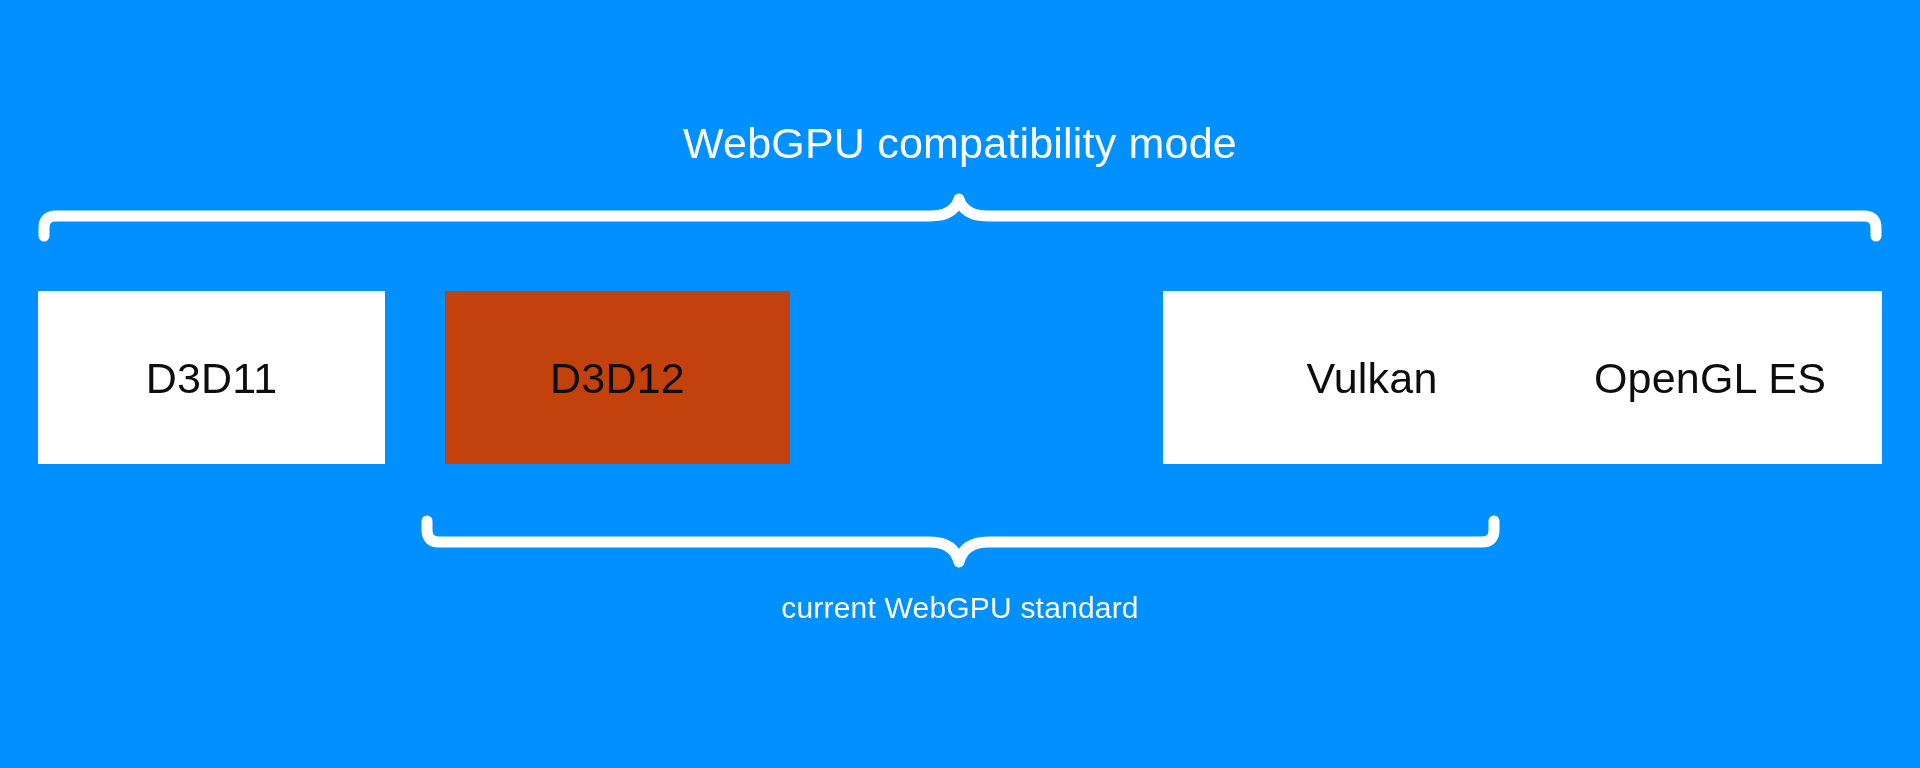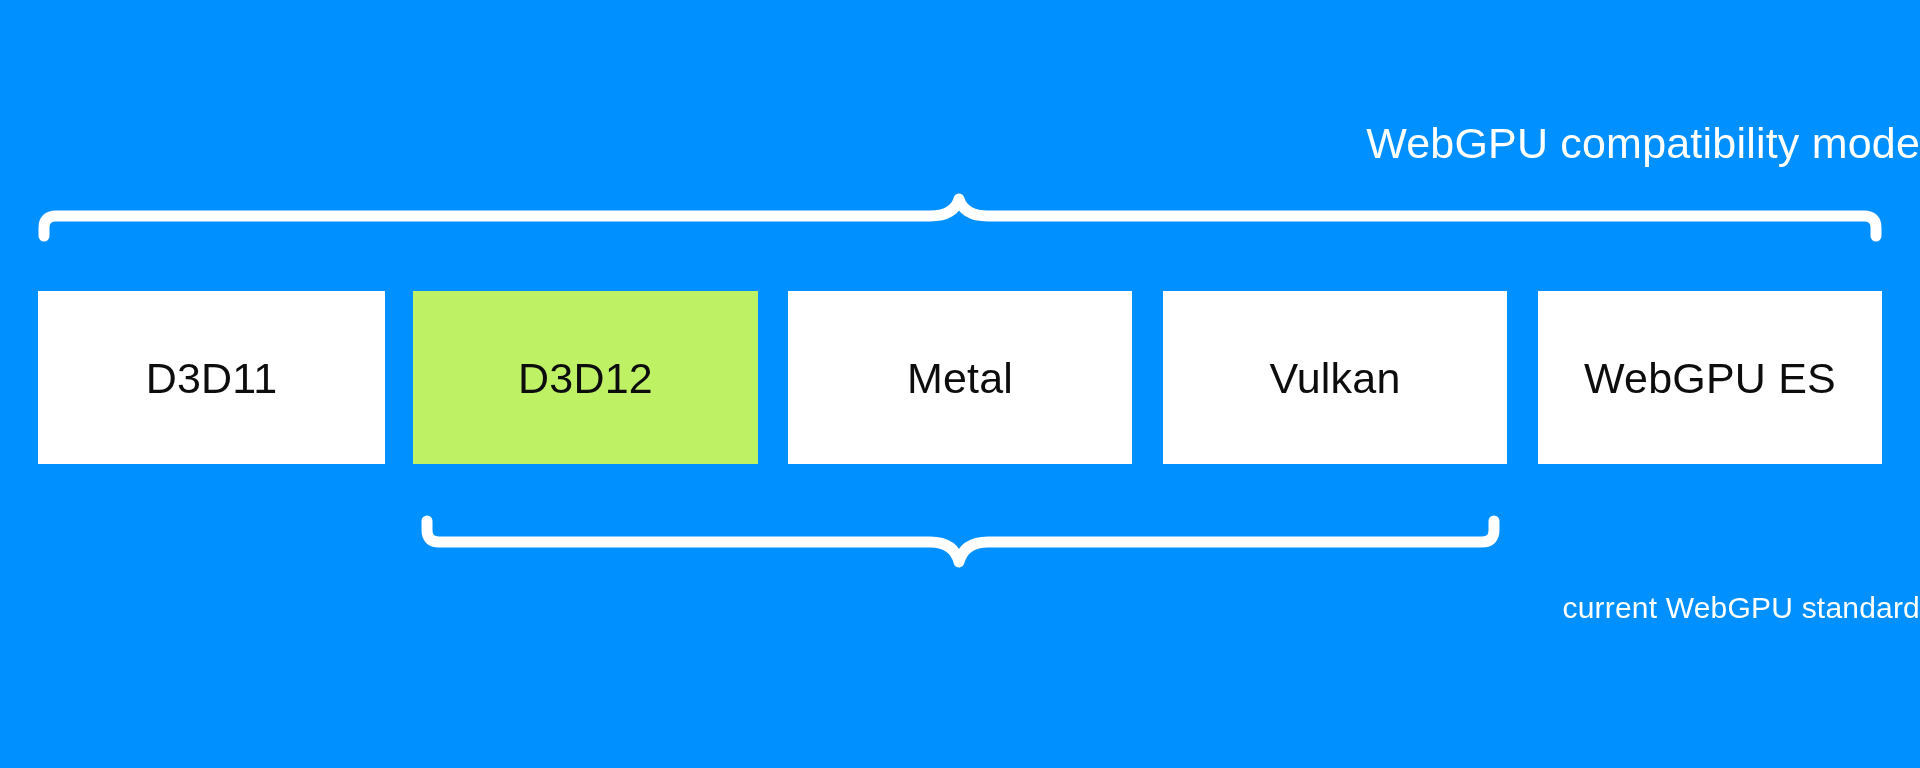--- a/index.html
+++ b/index.html
@@ -20,21 +20,21 @@
     height: 768px;
     background: #0090ff;
     overflow: hidden;
   }
 
   
   .caption {
     position: absolute;
     left: 0;
     width: 1920px;
-    text-align: right;
+    text-align: center;
     color: #ffffff;
     font-weight: 400;
     letter-spacing: 0.2px;
     white-space: nowrap;
   }
   #caption-top {
     top: 118px;
     font-size: 43px;
     line-height: 50px;
   }
@@ -76,21 +76,21 @@
     font-size: 43px;
     font-weight: 400;
     letter-spacing: 0.2px;
     line-height: 50px;
     white-space: nowrap;
   }
 
   #box-0 { left: 38px;   width: 347px; justify-content: center; }
   #box-1 { left: 413px;  width: 345px; }
   #box-2 { left: 788px;  width: 344px; }
-  #box-3 { left: 1163px; width: 344px; }
+  #box-3 { left: 1163px; width: 344px; padding-left: 37px; }
   #box-4 { left: 1538px; width: 344px; }
 </style>
 </head>
 <body>
 
 <div id="diagram" style="background: rgb(0, 144, 255);">
 
   <div class="caption" id="caption-top" style="color: rgb(255, 255, 255);">WebGPU compatibility mode</div>
 
   <svg class="brace-svg" id="brace-top-svg" viewBox="0 0 1920 768" aria-hidden="true">
@@ -101,31 +101,28 @@
              Q 954,216 959,199
              Q 964,216 988,216
              L 1864,216
              Q 1876,216 1876,228
              L 1876,236" style="stroke: rgb(255, 255, 255);"></path>
   </svg>
 
   <div class="box" id="box-0" style="background: rgb(255, 255, 255);">
     <span class="box-label" style="color: rgb(13, 13, 13);">D3D11</span>
   </div>
-  <div class="box" id="box-1" style="background: #bef264;">
+  <div class="box" id="box-1" style="background: #c2410c; margin-left: 32px;">
     <span class="box-label" style="color: rgb(13, 13, 13);">D3D12</span>
-  </div>
-  <div class="box" id="box-2" style="background: rgb(255, 255, 255);">
-    <span class="box-label" style="color: rgb(13, 13, 13);">Metal</span>
   </div>
   <div class="box" id="box-3" style="background: rgb(255, 255, 255);">
     <span class="box-label" style="color: rgb(13, 13, 13);">Vulkan</span>
   </div>
   <div class="box" id="box-4" style="background: rgb(255, 255, 255);">
-    <span class="box-label" style="color: rgb(13, 13, 13);">WebGPU ES</span>
+    <span class="box-label" style="color: rgb(13, 13, 13);">OpenGL ES</span>
   </div>
 
   <svg class="brace-svg" id="brace-bottom-svg" viewBox="0 0 1920 768" aria-hidden="true">
     <path class="brace-path" id="brace-bottom-path" d="M 427,521
              L 427,530
              Q 427,542 439,542
              L 930,542
              Q 954,542 959,562
              Q 964,542 988,542
              L 1482,542

